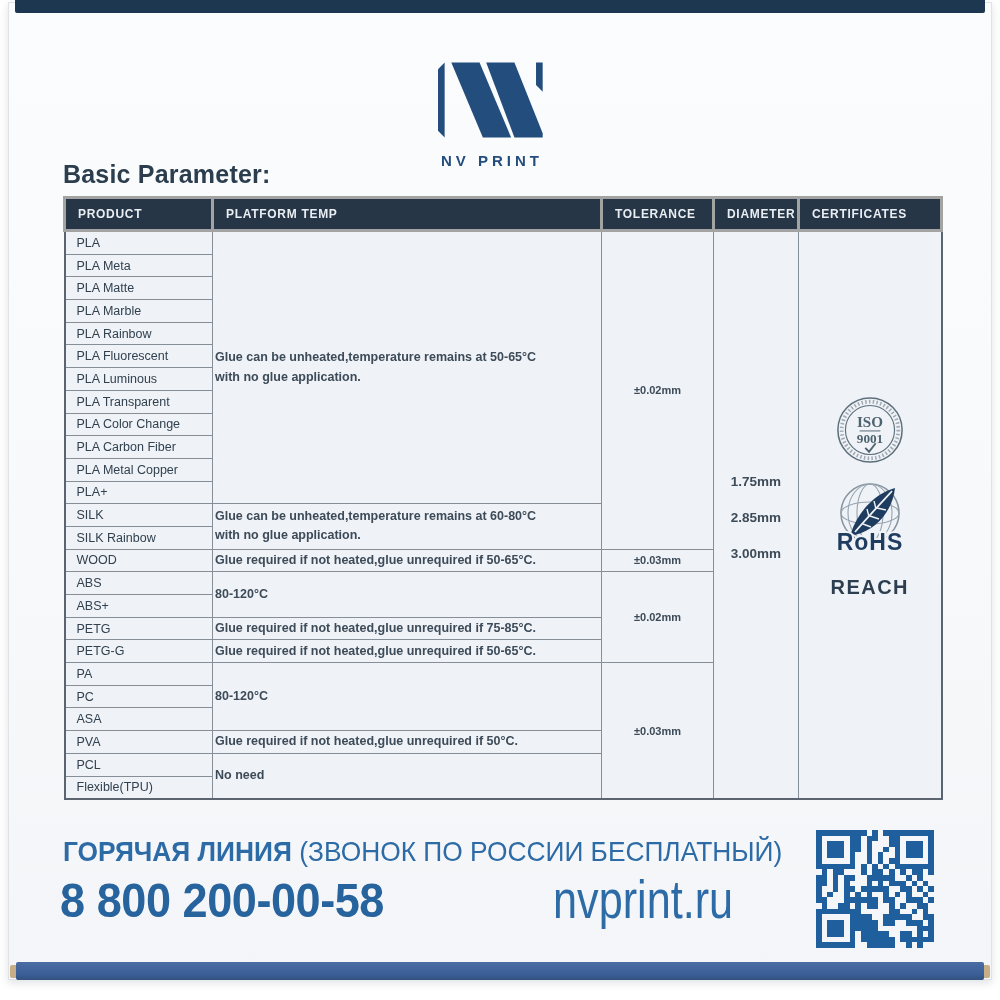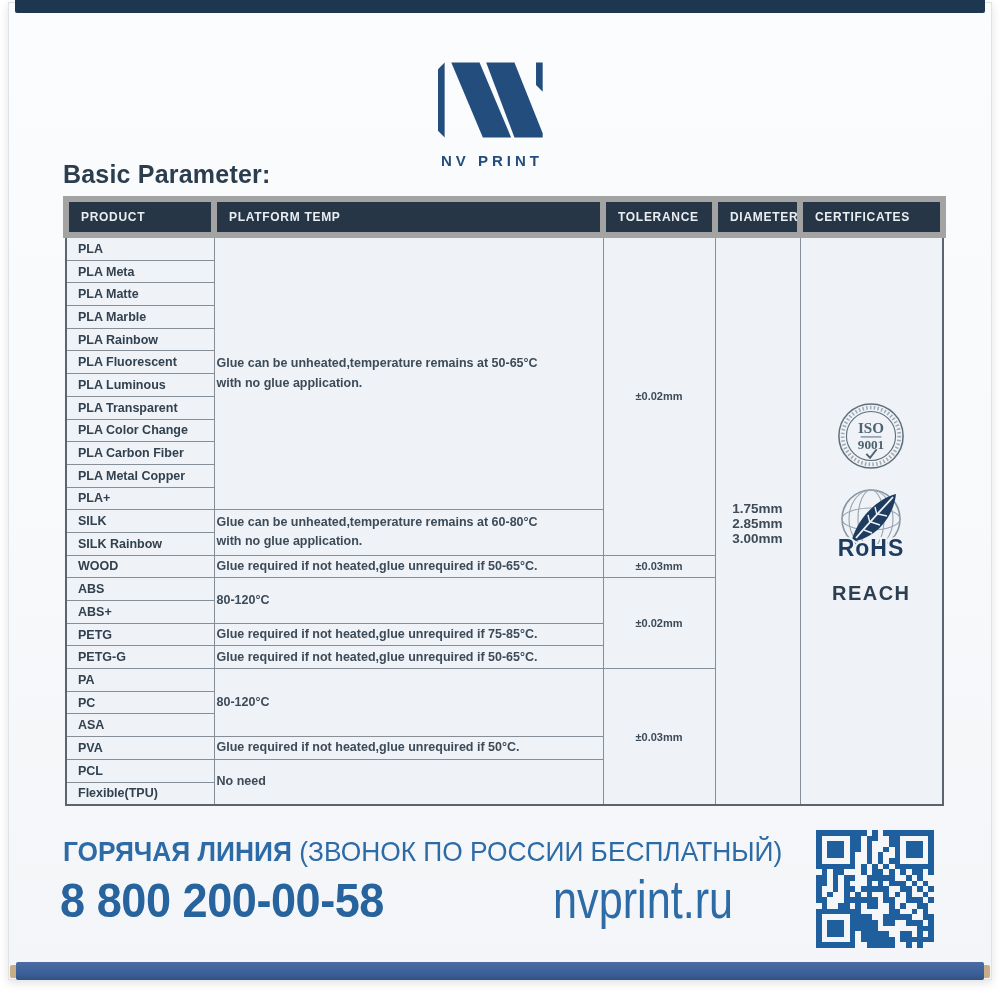--- a/index.html
+++ b/index.html
@@ -19,28 +19,28 @@
   .logo svg{display:block;margin:0 auto;}
   .logo-word{margin-top:4px;font-size:15px;font-weight:700;letter-spacing:4px;color:#234d7c;white-space:nowrap;}
   
   .heading{position:absolute;top:160px;left:63px;font-size:25px;font-weight:700;color:#2c3d4d;letter-spacing:.2px;}
   
   .param-table{position:absolute;top:196px;left:63px;border-collapse:collapse;table-layout:fixed;width:877px;
                font-size:12.5px;color:#3a4855;}
   .param-table col.c-prod{width:148px;} .param-table col.c-temp{width:389px;}
   .param-table col.c-tol{width:112px;} .param-table col.c-dia{width:85px;} .param-table col.c-cert{width:143px;}
   .param-table th{background:#263646;color:#e9eef3;font-size:12px;font-weight:700;letter-spacing:.7px;
-                  text-align:left;padding:8px 0 8px 12px;border:6px solid #a3a3a3;margin-left:21px;}
+                  text-align:left;padding:8px 0 8px 12px;border:3px solid #a3a3a3;margin-left:21px;}
   .param-table td{border:1px solid #868e97;background:#eff2f6;vertical-align:middle;}
   .param-table{border:2px solid #5c656f;}
-  td.prod{height:21.7px;padding:0 0 0 11px;font-weight:700;color:#31414f;white-space:nowrap;}
+  td.prod{height:21.7px;padding:0 0 0 11px;font-weight:400;color:#31414f;white-space:nowrap;}
   td.temp{padding:0 10px 0 2px;font-weight:600;color:#3d4b59;white-space:pre-line;line-height:1.55;margin-left:40px;}
   td.tol{text-align:center;font-weight:600;font-size:11px;color:#3d4b59;}
   td.dia{text-align:center;font-weight:600;font-size:13.5px;color:#3d4b59;}
-  .dia-stack{display:flex;flex-direction:column;align-items:center;padding-top:4px;}
+  .dia-stack{display:flex;flex-direction:column;align-items:center;row-gap:21px;padding-top:4px;}
   td.cert{text-align:center;}
   .cert-stack{display:flex;flex-direction:column;align-items:center;row-gap:16px;transform:translateY(-18px);}
   .reach{font-size:20px;font-weight:700;letter-spacing:1.5px;color:#2c3e50;}
   
   .hotline{position:absolute;top:836px;left:63px;font-size:28px;color:#2d6ba7;white-space:nowrap;
            transform:scaleX(.94);transform-origin:left;}
   .hotline b{font-weight:700;margin-right:8px;}
   .phone{position:absolute;top:872px;left:60px;font-size:49px;font-weight:700;color:#27639d;letter-spacing:-.5px;
          transform:scaleX(.92);transform-origin:left;white-space:nowrap;}
   .website{position:absolute;top:868px;left:553px;font-size:54px;font-weight:400;color:#2d6ba7;

